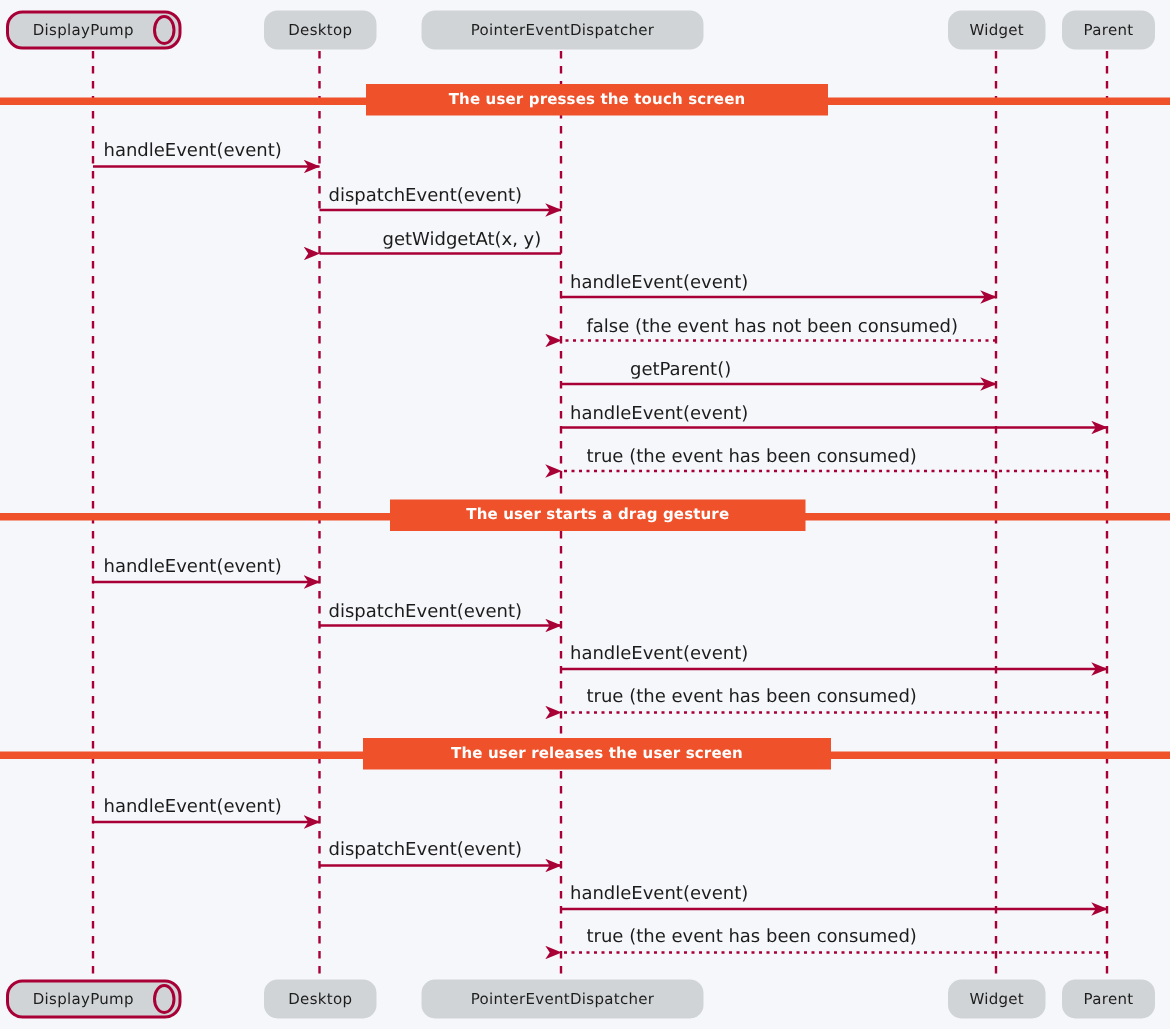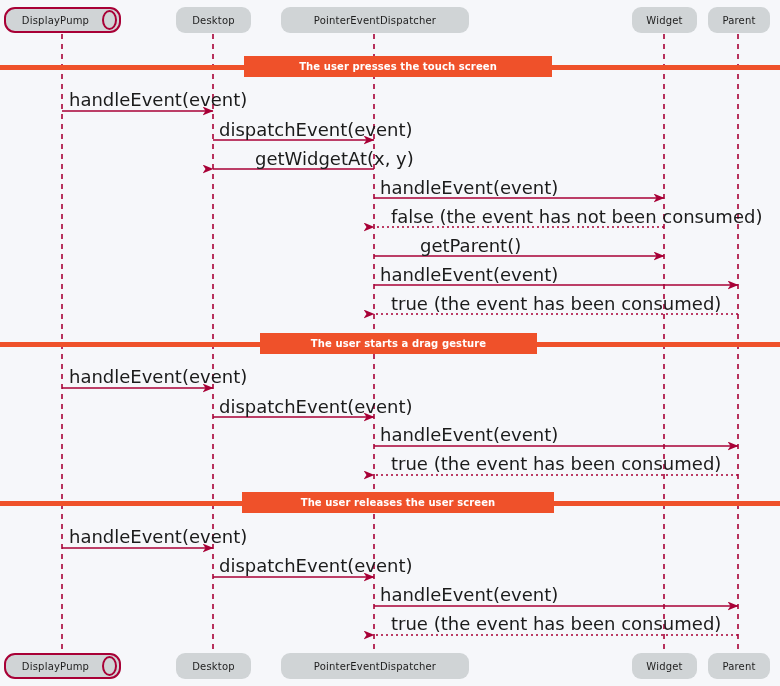--- a/index.html
+++ b/index.html
@@ -57,21 +57,21 @@
     font-weight:bold;
     display:flex;align-items:center;justify-content:center;
     white-space:nowrap;
     padding:0 12px;
     letter-spacing:.1px;
   }
 
   
   .msg-label{
     position:absolute;
-    font-size:18px;
+    font-size:12px;
     color:#1b1b1b;
     white-space:nowrap;
     line-height:14px;
   }
 </style>
 </head>
 <body>
 
 <div id="diagram">
   <svg id="svg-layer" viewBox="0 0 780 686" xmlns="http://www.w3.org/2000/svg">

